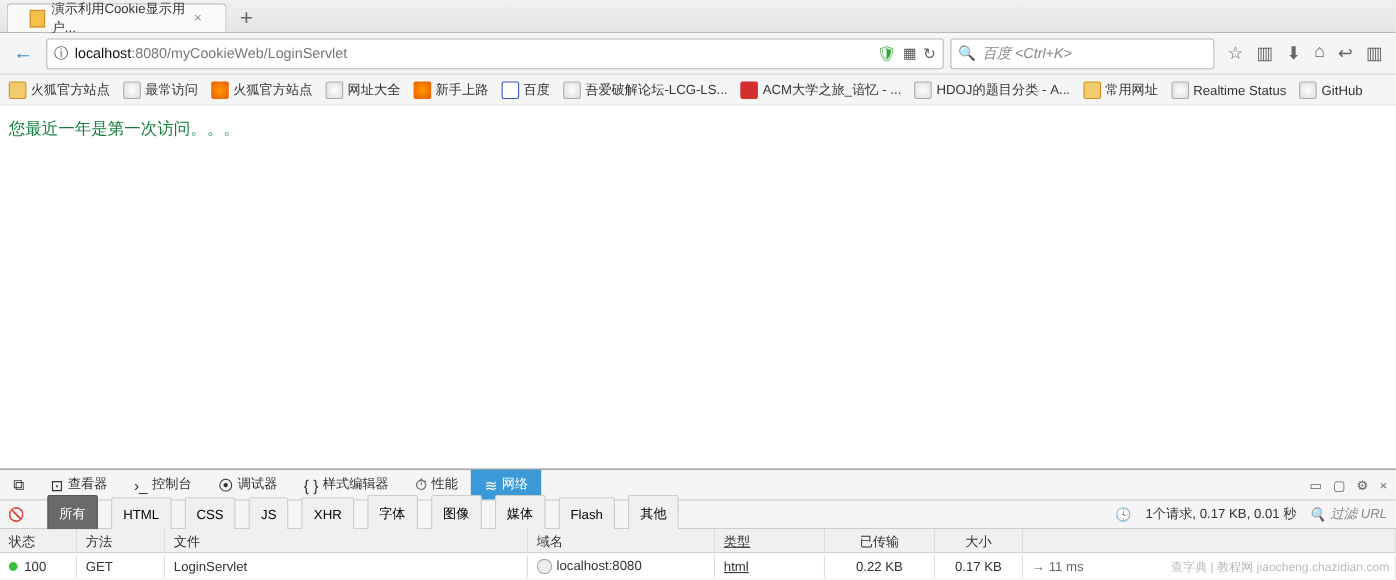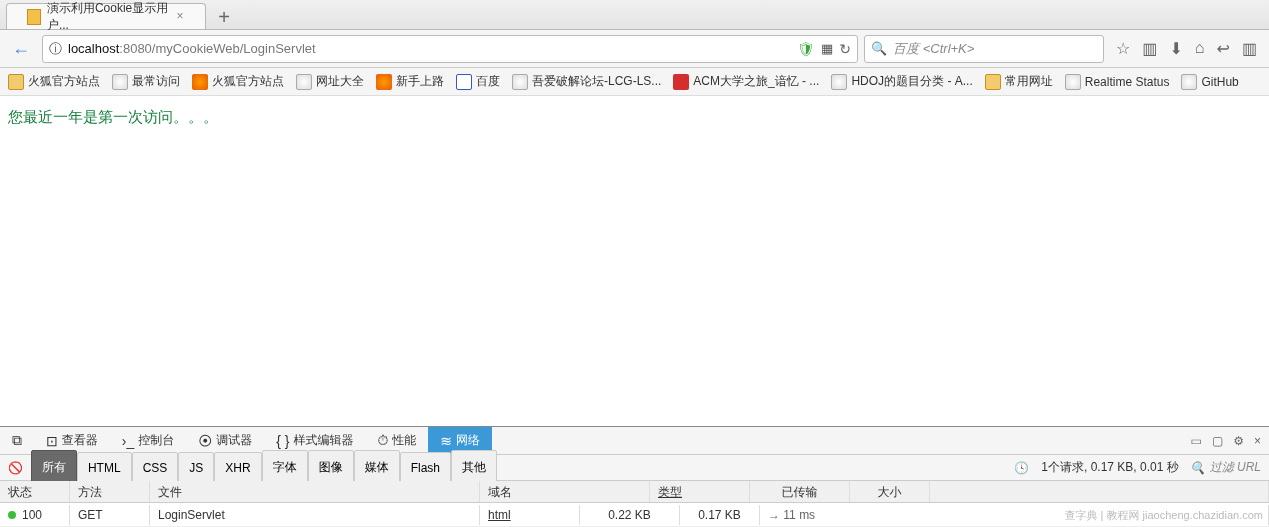--- a/index.html
+++ b/index.html
@@ -36,21 +36,21 @@
 .content { flex: 1; padding: 12px 8px; font-size: 15px; color: #15803d; background: #fff; }
 
 .devtools { border-top: 1px solid #888; background: #f5f5f5; display: flex; flex-direction: column; }
 .dt-tabs { height: 28px; display: flex; align-items: center; border-bottom: 1px solid #ccc; font-size: 12px; color: #333; }
 .dt-tab { display: flex; align-items: center; gap: 4px; padding: 0 12px; height: 100%; cursor: pointer; }
 .dt-tab.active { background: #3b99d8; color: #fff; }
 .dt-icon { font-size: 14px; }
 .dt-right { margin-left: auto; display: flex; gap: 10px; padding-right: 8px; color: #666; }
 
 .dt-filter { height: 26px; display: flex; align-items: center; border-bottom: 1px solid #ccc; font-size: 12px; }
-.dt-fbtn { padding: 8px 10px; border: 1px solid #ccc; background: #f0f0f0; margin-left: 0; border-radius: 2px; cursor: pointer; }
+.dt-fbtn { padding: 8px 10px; border: 1px solid #ccc; background: #f0f0f0; margin-left: 12px; border-radius: 2px; cursor: pointer; }
 .dt-fbtn.active { background: #6a6a6a; color: #fff; border-color: #555; }
 .dt-fsummary { margin-left: auto; padding-right: 8px; color: #333; display: flex; align-items: center; gap: 12px; }
 .dt-search { display: flex; align-items: center; gap: 4px; color: #888; font-style: italic; }
 
 .dt-headers { height: 22px; display: flex; border-bottom: 1px solid #ccc; font-size: 12px; color: #333; background: #f0f0f0; }
 .dt-col { padding: 3px 8px; border-right: 1px solid #ddd; }
 .col-status { width: 70px; }
 .col-method { width: 80px; }
 .col-file { width: 330px; }
 .col-domain { width: 170px; }
@@ -224,20 +224,21 @@
     <div class="dt-col col-type">类型</div>
     <div class="dt-col col-transferred">已传输</div>
     <div class="dt-col col-size">大小</div>
     <div class="dt-col col-timeline"></div>
   </div>
 
   <div class="dt-row">
     <div class="dt-col col-status"><span class="dot"></span><span>100</span></div>
     <div class="dt-col col-method">GET</div>
     <div class="dt-col col-file">LoginServlet</div>
+    <div class="dt-col col-domain"><span class="globe-sm"></span><span>localhost:8080</span></div>
     <div class="dt-col col-type">html</div>
     <div class="dt-col col-transferred">0.22 KB</div>
     <div class="dt-col col-size">0.17 KB</div>
     <div class="dt-col col-timeline timeline-bar">→ 11 ms</div>
   </div>
   <div style="flex:1;background:#fff"></div>
 </div>
 
 <div class="watermark">查字典 | 教程网
 jiaocheng.chazidian.com</div>

